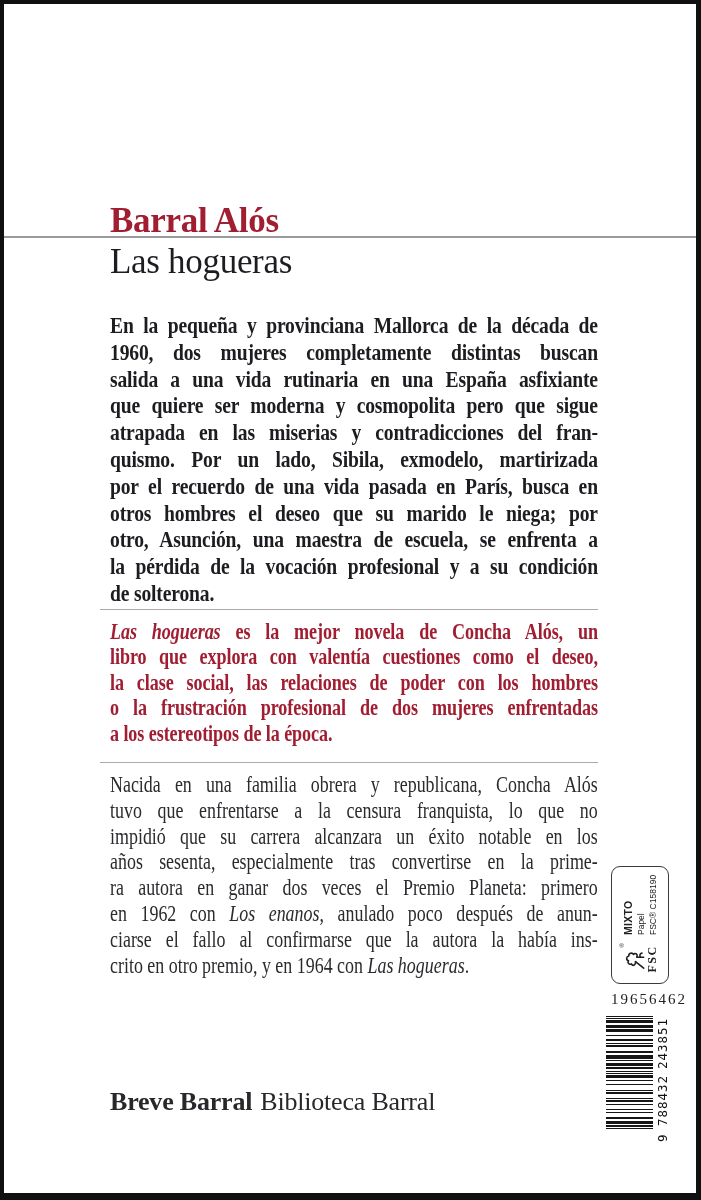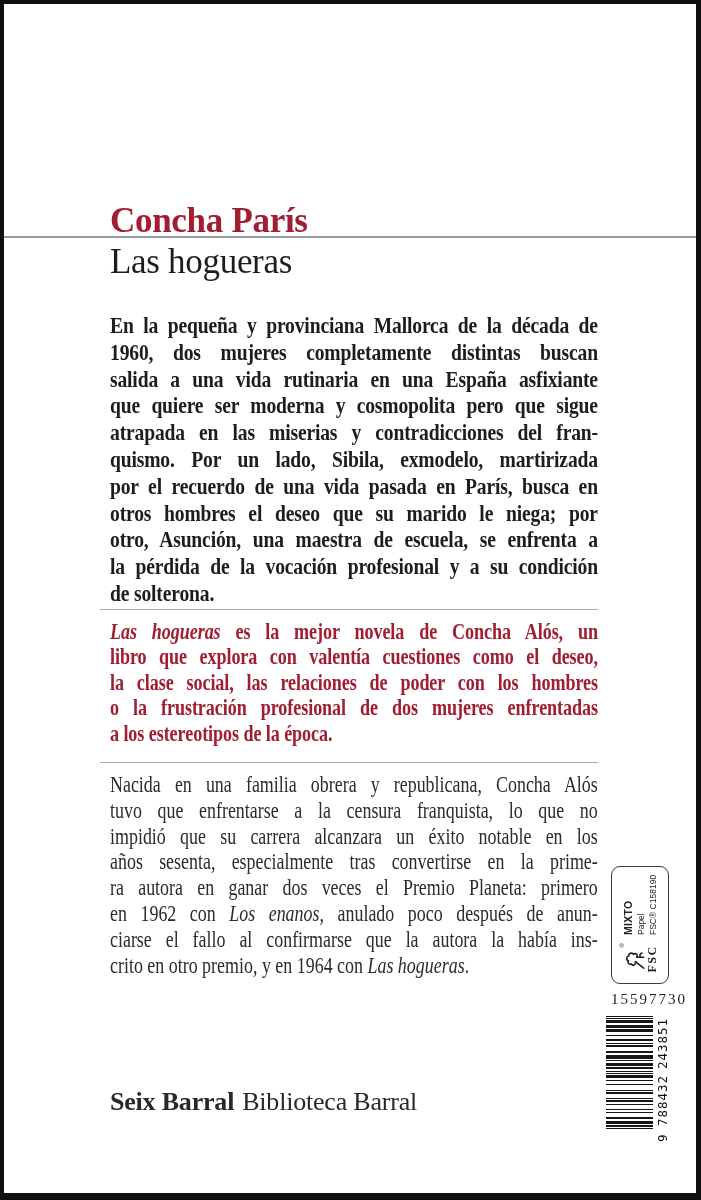--- a/index.html
+++ b/index.html
@@ -106,21 +106,21 @@
   }
   .bc-digits .d9 { width:13px; text-align:left; }
   .bc-digits .dg { flex:1; text-align:center; letter-spacing:1px; }
 </style>
 </head>
 <body style="--accent: #a11d31; --ink: #1d1d21; --ink-light: #2b2b2f; --rule: #9a9a9a;">
 
 <div class="page"></div>
 
 <div class="rule-full"></div>
-<h1 class="author">Concha París</h1>
+<h1 class="author">Barral Alós</h1>
 <h2 class="book-title">Las hogueras</h2>
 
 <div class="para p-synopsis">
     <div class="tline j"><span>En la pequeña y provinciana Mallorca de la década de</span></div>
     <div class="tline j"><span>1960, dos mujeres completamente distintas buscan</span></div>
     <div class="tline j"><span>salida a una vida rutinaria en una España asfixiante</span></div>
     <div class="tline j"><span>que quiere ser moderna y cosmopolita pero que sigue</span></div>
     <div class="tline j"><span>atrapada en las miserias y contradicciones del fran-</span></div>
     <div class="tline j"><span>quismo. Por un lado, Sibila, exmodelo, martirizada</span></div>
     <div class="tline j"><span>por el recuerdo de una vida pasada en París, busca en</span></div>
@@ -147,21 +147,21 @@
     <div class="tline j"><span>tuvo que enfrentarse a la censura franquista, lo que no</span></div>
     <div class="tline j"><span>impidió que su carrera alcanzara un éxito notable en los</span></div>
     <div class="tline j"><span>años sesenta, especialmente tras convertirse en la prime-</span></div>
     <div class="tline j"><span>ra autora en ganar dos veces el Premio Planeta: primero</span></div>
     <div class="tline j"><span>en 1962 con </span><span class="it">Los enanos</span><span>, anulado poco después de anun-</span></div>
     <div class="tline j"><span>ciarse el fallo al confirmarse que la autora la había ins-</span></div>
     <div class="tline"><span>crito en otro premio, y en 1964 con </span><span class="it">Las hogueras</span><span>.</span></div>
   </div>
 
 <div class="imprint">
-  <span class="pub">Seix Barral</span><span class="coll">Biblioteca Barral</span>
+  <span class="pub">Breve Barral</span><span class="coll">Biblioteca Barral</span>
 </div>
 
 <div class="rot-wrap fsc-wrap">
   <div class="rot-inner fsc-label">
     <div class="fsc-logo">
       <span class="fsc-reg">®</span>
       <span>
         <svg width="26" height="24" viewBox="0 0 24 22" fill="none" stroke="#222" stroke-width="1.5" stroke-linecap="round" stroke-linejoin="round">
           <path d="M3.5 19 L9.5 11.5"></path>
           <path d="M9.5 11.5 C6.5 12 5 9 7.5 7.7 C6.3 5.6 8.6 3.6 10.4 5 C11 2.6 14.4 2.8 14.8 5.3 C17.4 5 18.4 8.4 16.2 9.6 C18 11 16.6 13.6 14.2 12.9 L13.6 12.7 L13.6 16.3 C14.8 14.8 17.2 15.5 17.4 17.4"></path>
@@ -171,21 +171,21 @@
       <div class="fsc-word">FSC</div>
     </div>
     <div class="fsc-text">
       <div class="fsc-type">MIXTO</div>
       <div class="fsc-material">Papel</div>
       <div class="fsc-cert">FSC® C158190</div>
     </div>
   </div>
 </div>
 
-<div class="print-code">15597730</div>
+<div class="print-code">19656462</div>
 
 <div class="rot-wrap bc-wrap">
   <div class="rot-inner bc-block">
     <div class="bc-bars">
         <span class="bar on" style="width: 1.2px;"></span>
         <span class="bar off" style="width: 1.2px;"></span>
         <span class="bar on" style="width: 1.2px;"></span>
         <span class="bar off" style="width: 1.2px;"></span>
         <span class="bar on" style="width: 3.6px;"></span>
         <span class="bar off" style="width: 1.2px;"></span>

